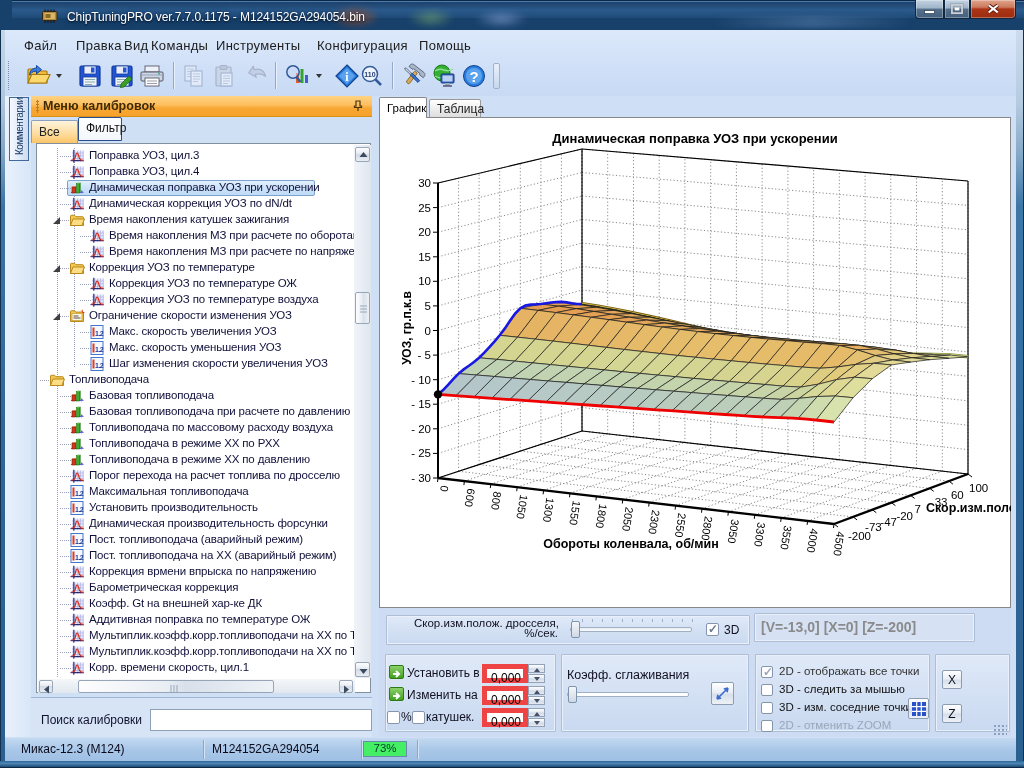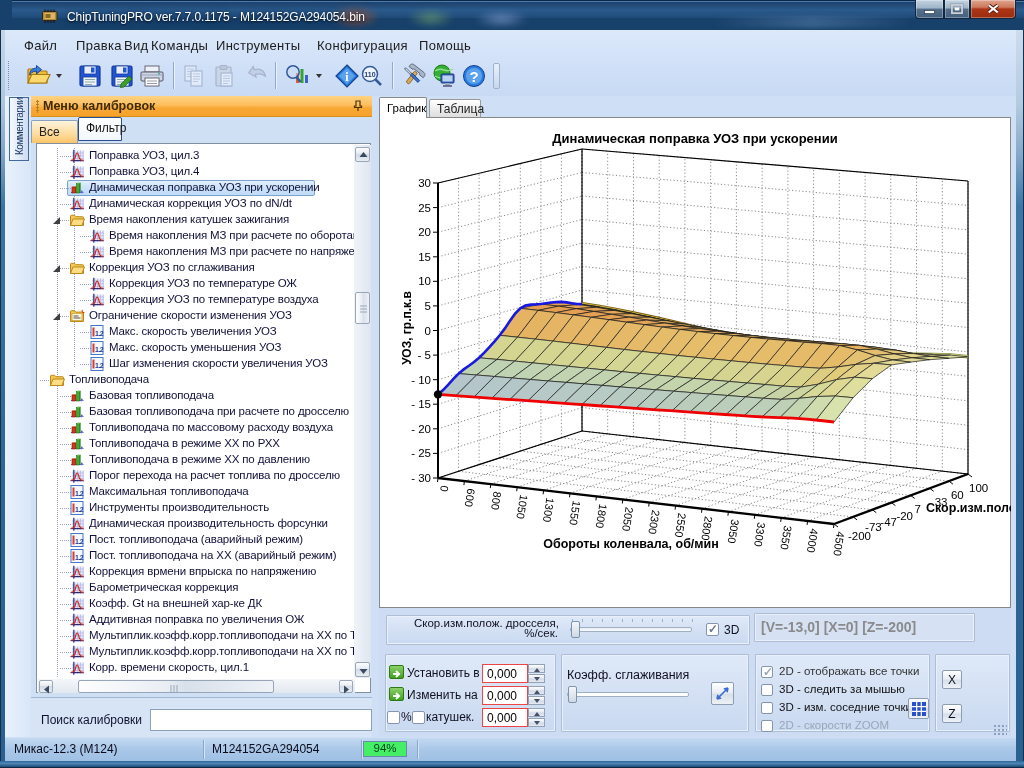--- a/index.html
+++ b/index.html
@@ -67,21 +67,21 @@
 #chartpanel{left:379px;top:117px;width:632px;height:491px;background:#fff;border:1px solid #888}
 
 #ctrl{left:379px;top:608px;width:632px;height:129px;background:#cddcf2}
 .gbox{position:absolute;border:1px solid #aebed6;border-radius:1px;box-shadow:inset 0 0 0 1px #e9f0fa;background:linear-gradient(180deg,#dfe9f8,#c9d9f0)}
 .ctext{position:absolute;font-size:12px;color:#101020;white-space:nowrap}
 .cbox{position:absolute;width:13px;height:13px;background:#fff;border:1px solid #8595ad;border-radius:2px}
 .cbox.checked::after{content:"✓";position:absolute;left:1px;top:-2px;font-size:12px;color:#6a798f;font-weight:bold}
 .cbox.gchecked::after{content:"✓";position:absolute;left:1px;top:-2px;font-size:12px;color:#9aa7b8;font-weight:bold}
 .slider-track{position:absolute;height:5px;background:linear-gradient(180deg,#e8edf3,#f8fafc);border:1px solid #9fb0c4;border-radius:2px}
 .slider-thumb{position:absolute;width:9px;height:17px;background:linear-gradient(180deg,#f4f7fa,#cfd8e4);border:1px solid #7e93ac;border-radius:2px}
-.spin{position:absolute;width:46px;height:19px;background:#fff;border:1px solid #ef4444;font-size:12px;padding:2px 0 0 4px}
+.spin{position:absolute;width:46px;height:19px;background:#fff;border:5px solid #ef4444;font-size:12px;padding:2px 0 0 4px}
 .spinbtns{position:absolute;width:17px;height:19px}
 .spinbtn{position:absolute;left:0;width:17px;height:9px;overflow:hidden;background:linear-gradient(180deg,#fdfdfe,#e4eaf1 45%,#d0d9e5 55%,#e6ebf2);border:1px solid #93a2b6}
 .gbtn{position:absolute;width:15px;height:14px;background:linear-gradient(180deg,#8ed06a,#3fa01e);border:1px solid #2c7a12;border-radius:2px}
 .wbtn2{position:absolute;background:linear-gradient(180deg,#ffffff,#e9eef5 45%,#d7dfe9 55%,#eef2f7);border:1px solid #8b9cb3;border-radius:2px;font-size:12px;color:#101020;text-align:center}
 
 #status{left:5px;top:738px;width:1014px;height:23px;background:linear-gradient(180deg,#c3d9f1,#a9c7e8 50%,#9fc0e4)}
 #status .s1{position:absolute;left:9px;top:4px;font-size:12px;color:#0a0a1a}
 #status .vd{position:absolute;top:2px;width:1px;height:19px;background:#8aa8ca;box-shadow:1px 0 0 #d3e3f4}
 #pbar{position:absolute;left:358px;top:3px;width:44px;height:16px;background:#44ef66;border:1px solid #6a8aac;text-align:center;font-size:11.5px;color:#042}
 
@@ -344,21 +344,21 @@
         </svg>
         <span class="lbl">Время накопления МЗ при расчете по напряжен</span>
       </div>
 <div style="position:absolute;left:22px;top:120px;width:12px;height:1px;background-image:linear-gradient(90deg,#9aa2c0 1px,transparent 1px);background-size:2px 1px"></div>
 <div class="arr" style="left:15px;top:117px;border-left:7px solid transparent;border-bottom:7px solid #404040"></div>
 <div class="ti" style="left:31px;top:112px">
         <svg viewBox="0 0 16 16">
           <path d="M1.5 13.5V4.2c0-.5.3-.9.8-.9h3.3l1.2 1.4h6.9c.5 0 .8.4.8.9v7.9z" fill="#f3c64f" stroke="#ba8a1c" stroke-width="1"></path>
           <path d="M1.5 13.5L4 7h11.5l-2.6 6.5z" fill="#fddd84" stroke="#ba8a1c" stroke-width="1"></path>
         </svg>
-        <span class="lbl">Коррекция УОЗ по сглаживания</span>
+        <span class="lbl">Коррекция УОЗ по температуре</span>
       </div>
 <div style="position:absolute;left:42px;top:136px;width:12px;height:1px;background-image:linear-gradient(90deg,#9aa2c0 1px,transparent 1px);background-size:2px 1px"></div>
 <div class="ti" style="left:51px;top:128px">
         <svg viewBox="0 0 16 16">
           <rect x="3" y="2.5" width="11.5" height="11.5" fill="#eceefb"></rect>
           <g stroke="#b4b8e8" stroke-width="0.9">
             <path d="M5.8 2.5v11.5M8.6 2.5v11.5M11.4 2.5v11.5M14.2 2.5v11.5"></path>
             <path d="M3 5h11.5M3 7.8h11.5M3 10.6h11.5"></path>
           </g>
           <path d="M4.8 14.8V1.8" stroke="#23236e" stroke-width="1.1"></path>
@@ -446,21 +446,21 @@
         <svg viewBox="0 0 16 16">
           <path d="M2 12.5h11" stroke="#5a5adf" stroke-width="1"></path>
           <rect x="3" y="7" width="3.2" height="6" fill="#d43b1c" stroke="#7e1504" stroke-width=".6"></rect>
           <path d="M3 7l1-1h3.2l-1 1z" fill="#ef7a55"></path>
           <path d="M6.2 7l1-1v6l-1 1z" fill="#9e2408"></path>
           <rect x="7.6" y="3.4" width="3" height="9.6" fill="#3fae2a" stroke="#1c6b10" stroke-width=".6"></rect>
           <path d="M7.6 3.4l1-1h3l-1 1z" fill="#7fd76a"></path>
           <path d="M10.6 3.4l1-1v9.6l-1 1z" fill="#1e7a10"></path>
           <path d="M12 10l3 2.4-3 1.2z" fill="#6666e8"></path>
         </svg>
-        <span class="lbl">Базовая топливоподача при расчете по дросселю</span>
+        <span class="lbl">Базовая топливоподача при расчете по давлению</span>
       </div>
 <div style="position:absolute;left:22px;top:280px;width:12px;height:1px;background-image:linear-gradient(90deg,#9aa2c0 1px,transparent 1px);background-size:2px 1px"></div>
 <div class="ti" style="left:31px;top:272px">
         <svg viewBox="0 0 16 16">
           <path d="M2 12.5h11" stroke="#5a5adf" stroke-width="1"></path>
           <rect x="3" y="7" width="3.2" height="6" fill="#d43b1c" stroke="#7e1504" stroke-width=".6"></rect>
           <path d="M3 7l1-1h3.2l-1 1z" fill="#ef7a55"></path>
           <path d="M6.2 7l1-1v6l-1 1z" fill="#9e2408"></path>
           <rect x="7.6" y="3.4" width="3" height="9.6" fill="#3fae2a" stroke="#1c6b10" stroke-width=".6"></rect>
           <path d="M7.6 3.4l1-1h3l-1 1z" fill="#7fd76a"></path>
@@ -520,21 +520,21 @@
         </svg>
         <span class="lbl">Максимальная топливоподача</span>
       </div>
 <div style="position:absolute;left:22px;top:360px;width:12px;height:1px;background-image:linear-gradient(90deg,#9aa2c0 1px,transparent 1px);background-size:2px 1px"></div>
 <div class="ti" style="left:31px;top:352px">
         <svg viewBox="0 0 16 16">
           <rect x="2" y="1.5" width="12" height="13" fill="#f4f9ff" stroke="#4477cc" stroke-width="1"></rect>
           <rect x="3.5" y="3.5" width="2" height="9" fill="#e03b22"></rect>
           <text x="6" y="12.2" font-size="7" font-weight="bold" fill="#223a99" font-family="Liberation Sans" letter-spacing="-0.5">1.2</text>
         </svg>
-        <span class="lbl">Инструменты производительность</span>
+        <span class="lbl">Установить производительность</span>
       </div>
 <div style="position:absolute;left:22px;top:376px;width:12px;height:1px;background-image:linear-gradient(90deg,#9aa2c0 1px,transparent 1px);background-size:2px 1px"></div>
 <div class="ti" style="left:31px;top:368px">
         <svg viewBox="0 0 16 16">
           <rect x="3" y="2.5" width="11.5" height="11.5" fill="#eceefb"></rect>
           <g stroke="#b4b8e8" stroke-width="0.9">
             <path d="M5.8 2.5v11.5M8.6 2.5v11.5M11.4 2.5v11.5M14.2 2.5v11.5"></path>
             <path d="M3 5h11.5M3 7.8h11.5M3 10.6h11.5"></path>
           </g>
           <path d="M4.8 14.8V1.8" stroke="#23236e" stroke-width="1.1"></path>
@@ -608,21 +608,21 @@
         <svg viewBox="0 0 16 16">
           <rect x="3" y="2.5" width="11.5" height="11.5" fill="#eceefb"></rect>
           <g stroke="#b4b8e8" stroke-width="0.9">
             <path d="M5.8 2.5v11.5M8.6 2.5v11.5M11.4 2.5v11.5M14.2 2.5v11.5"></path>
             <path d="M3 5h11.5M3 7.8h11.5M3 10.6h11.5"></path>
           </g>
           <path d="M4.8 14.8V1.8" stroke="#23236e" stroke-width="1.1"></path>
           <path d="M1.5 12.6h13" stroke="#23236e" stroke-width="1.1"></path>
           <path d="M2 12.4c2.4 0 3-.2 3.8-1.8.8-1.7 1-5.6 2.3-5.6 1.4 0 1.6 3.6 2.4 5.4.6 1.4 1.2 2 3.8 2" stroke="#d42812" stroke-width="1.2" fill="none"></path>
         </svg>
-        <span class="lbl">Аддитивная поправка по увеличения ОЖ</span>
+        <span class="lbl">Аддитивная поправка по температуре ОЖ</span>
       </div>
 <div style="position:absolute;left:22px;top:488px;width:12px;height:1px;background-image:linear-gradient(90deg,#9aa2c0 1px,transparent 1px);background-size:2px 1px"></div>
 <div class="ti" style="left:31px;top:480px">
         <svg viewBox="0 0 16 16">
           <rect x="3" y="2.5" width="11.5" height="11.5" fill="#eceefb"></rect>
           <g stroke="#b4b8e8" stroke-width="0.9">
             <path d="M5.8 2.5v11.5M8.6 2.5v11.5M11.4 2.5v11.5M14.2 2.5v11.5"></path>
             <path d="M3 5h11.5M3 7.8h11.5M3 10.6h11.5"></path>
           </g>
           <path d="M4.8 14.8V1.8" stroke="#23236e" stroke-width="1.1"></path>
@@ -1090,33 +1090,33 @@
         <path d="M5 16L16 5M5 16l1-4.2M5 16l4.2-1M16 5l-1 4.2M16 5l-4.2 1" stroke="#3a6ad0" stroke-width="1.6" fill="none"></path>
       </svg></div>
 <div class="gbox" style="left:376px;top:46px;width:175px;height:78px"></div>
 <div class="cbox gchecked" style="left:382px;top:58px;width:12px;height:12px"></div>
 <div class="ctext" style="left:400px;top:57px;color:#333;font-size:11.5px">2D - отображать все точки</div>
 <div class="cbox " style="left:382px;top:76px;width:12px;height:12px"></div>
 <div class="ctext" style="left:400px;top:75px;color:#111;font-size:11.5px">3D - следить за мышью</div>
 <div class="cbox " style="left:382px;top:94px;width:12px;height:12px"></div>
 <div class="ctext" style="left:400px;top:93px;color:#111;font-size:11.5px">3D - изм. соседние точки</div>
 <div class="cbox " style="left:382px;top:112px;width:12px;height:12px"></div>
-<div class="ctext" style="left:400px;top:111px;color:#9aa7b8;font-size:11.5px">2D - скорости ZOOM</div>
+<div class="ctext" style="left:400px;top:111px;color:#9aa7b8;font-size:11.5px">2D - отменить ZOOM</div>
 <div class="wbtn2" style="left:529px;top:90px;width:21px;height:21px"><svg width="20" height="20" viewBox="0 0 20 20">
         <rect x="3" y="3" width="14" height="14" fill="#2a52c8"></rect>
         <path d="M3 7.7h14M3 12.3h14M7.7 3v14M12.3 3v14" stroke="#fff" stroke-width="1.2"></path>
       </svg></div>
 <div class="gbox" style="left:556px;top:46px;width:75px;height:78px"></div>
 <div class="wbtn2" style="left:563px;top:62px;width:20px;height:19px;padding-top:2px">X</div>
 <div class="wbtn2" style="left:563px;top:96px;width:20px;height:19px;padding-top:2px">Z</div>
 <div style="position:absolute;left:614px;top:116px;width:14px;height:11px;background-image:radial-gradient(circle,#8aa0c0 1.2px,transparent 1.4px);background-size:4px 4px"></div>
   </div>
 <div id="status" class="abs">
-  <span class="s1" style="left:9px">Микас-12.3 (М124)</span>
+  <span class="s1" style="left:16px">Микас-12.3 (М124)</span>
   <span class="s1" style="left:207px">M124152GA294054</span>
   <div class="vd" style="left:198px"></div>
   <div class="vd" style="left:356px"></div>
   <div class="vd" style="left:412px"></div>
-  <div id="pbar">94%</div>
+  <div id="pbar">73%</div>
 </div>
 <div id="bl" class="abs"></div>
 <div id="br" class="abs"></div>
 <div id="bb" class="abs"></div>
 
 </body></html>

